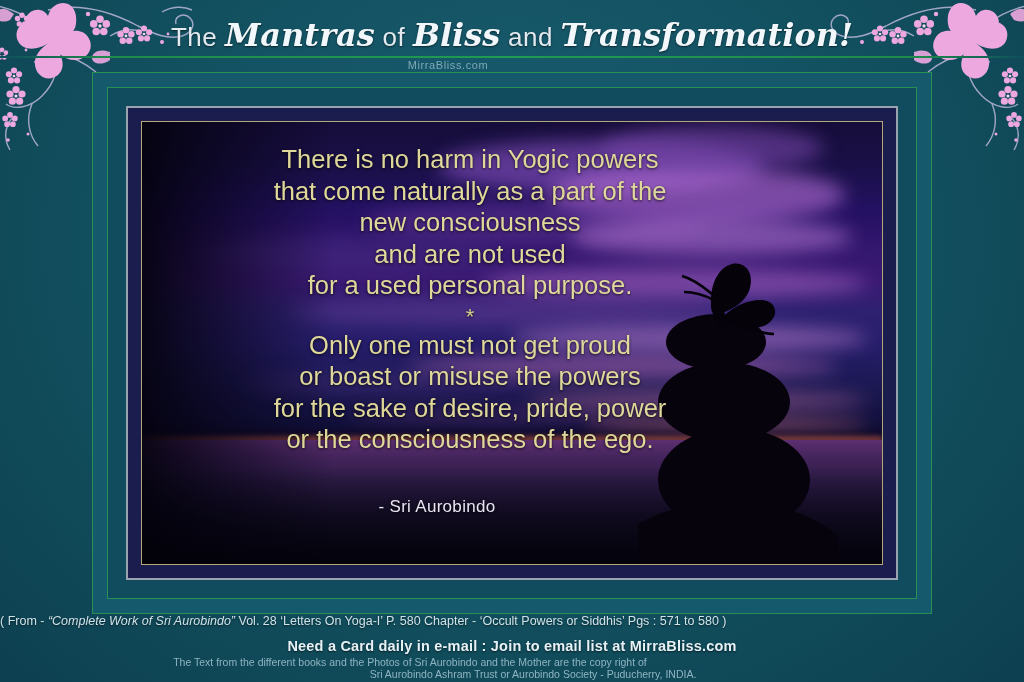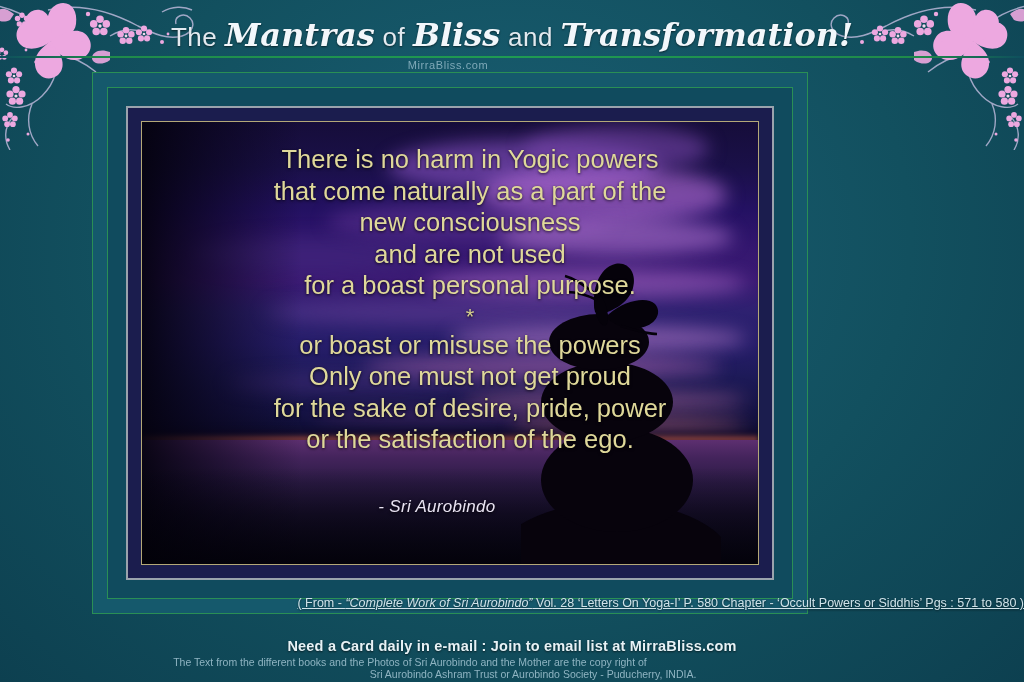--- a/index.html
+++ b/index.html
@@ -45,21 +45,21 @@
     text-align:center;font-size:11px;color:#7fa9b8;letter-spacing:.6px;
   }
 
   
   .corner{position:absolute;top:0;width:220px;height:150px;pointer-events:none;}
   #corner-left{left:-8px;}
   #corner-right{right:-8px;transform:scaleX(-1);}
 
   
   #frame-outer{                       
-    position:absolute;left:92px;top:72px;width:716px;height:542px;
+    position:absolute;left:92px;top:72px;width:840px;height:542px;
     border:1px solid #2a8f55;
     background:#15596c;
     box-sizing:border-box;
   }
   #frame-mid{                         
     position:absolute;left:14px;top:14px;right:14px;bottom:14px;
     border:1px solid #2a8f55;
     background:#104b5e;
     box-sizing:border-box;
   }
@@ -142,29 +142,27 @@
     text-shadow:0 1px 3px rgba(0,0,0,.75);
     white-space:nowrap;
   }
   #quote .ln{display:block;}
   #quote .star{display:block;color:#d6cf8e;font-size:22px;line-height:26px;margin-top:2px;}
   #attrib{
     position:absolute;left:60px;top:375px;width:470px;
     text-align:center;
     color:#e9e3f2;font-size:17px;letter-spacing:.3px;
     text-shadow:0 1px 3px rgba(0,0,0,.8);
-    font-style:italic;
   }
 
   
   #source{
-    position:absolute;left:0;top:596px;width:1024px;text-align:right;
+    position:absolute;left:0;top:614px;width:1024px;text-align:left;
     color:#cfe3ea;font-size:12.5px;white-space:nowrap;
     text-shadow:0 1px 2px rgba(0,0,0,.55);
-    text-decoration:underline;
   }
   #source i{font-style:italic;}
   #joinline{
     position:absolute;left:0;top:638px;width:1024px;text-align:center;
     color:#e7f2f6;font-size:14.5px;font-weight:bold;letter-spacing:.2px;
     text-shadow:0 1px 2px rgba(0,0,0,.6);
   }
   #copy1{
     position:absolute;left:0;top:656px;width:820px;text-align:center;
     color:#8fb4c2;font-size:10.5px;
@@ -421,26 +419,26 @@
                   <path d="M100 92 C114 96 126 100 136 100" stroke="#05020a" stroke-width="2.6" fill="none"></path>
                 </g>
               </svg>
             </div>
 
             <div id="quote">
               <span class="ln">There is no harm in Yogic powers</span>
               <span class="ln">that come naturally as a part of the</span>
               <span class="ln">new consciousness</span>
               <span class="ln">and are not used</span>
-              <span class="ln">for a boast personal purpose.</span>
+              <span class="ln">for a used personal purpose.</span>
               <span class="star">*</span>
+              <span class="ln">Only one must not get proud</span>
               <span class="ln">or boast or misuse the powers</span>
-              <span class="ln">Only one must not get proud</span>
               <span class="ln">for the sake of desire, pride, power</span>
-              <span class="ln">or the satisfaction of the ego.</span>
+              <span class="ln">or the consciousness of the ego.</span>
             </div>
 
             <div id="attrib">- Sri Aurobindo</div>
           </div>
 
         </div>
       </div>
     </div>
   </div>
 

